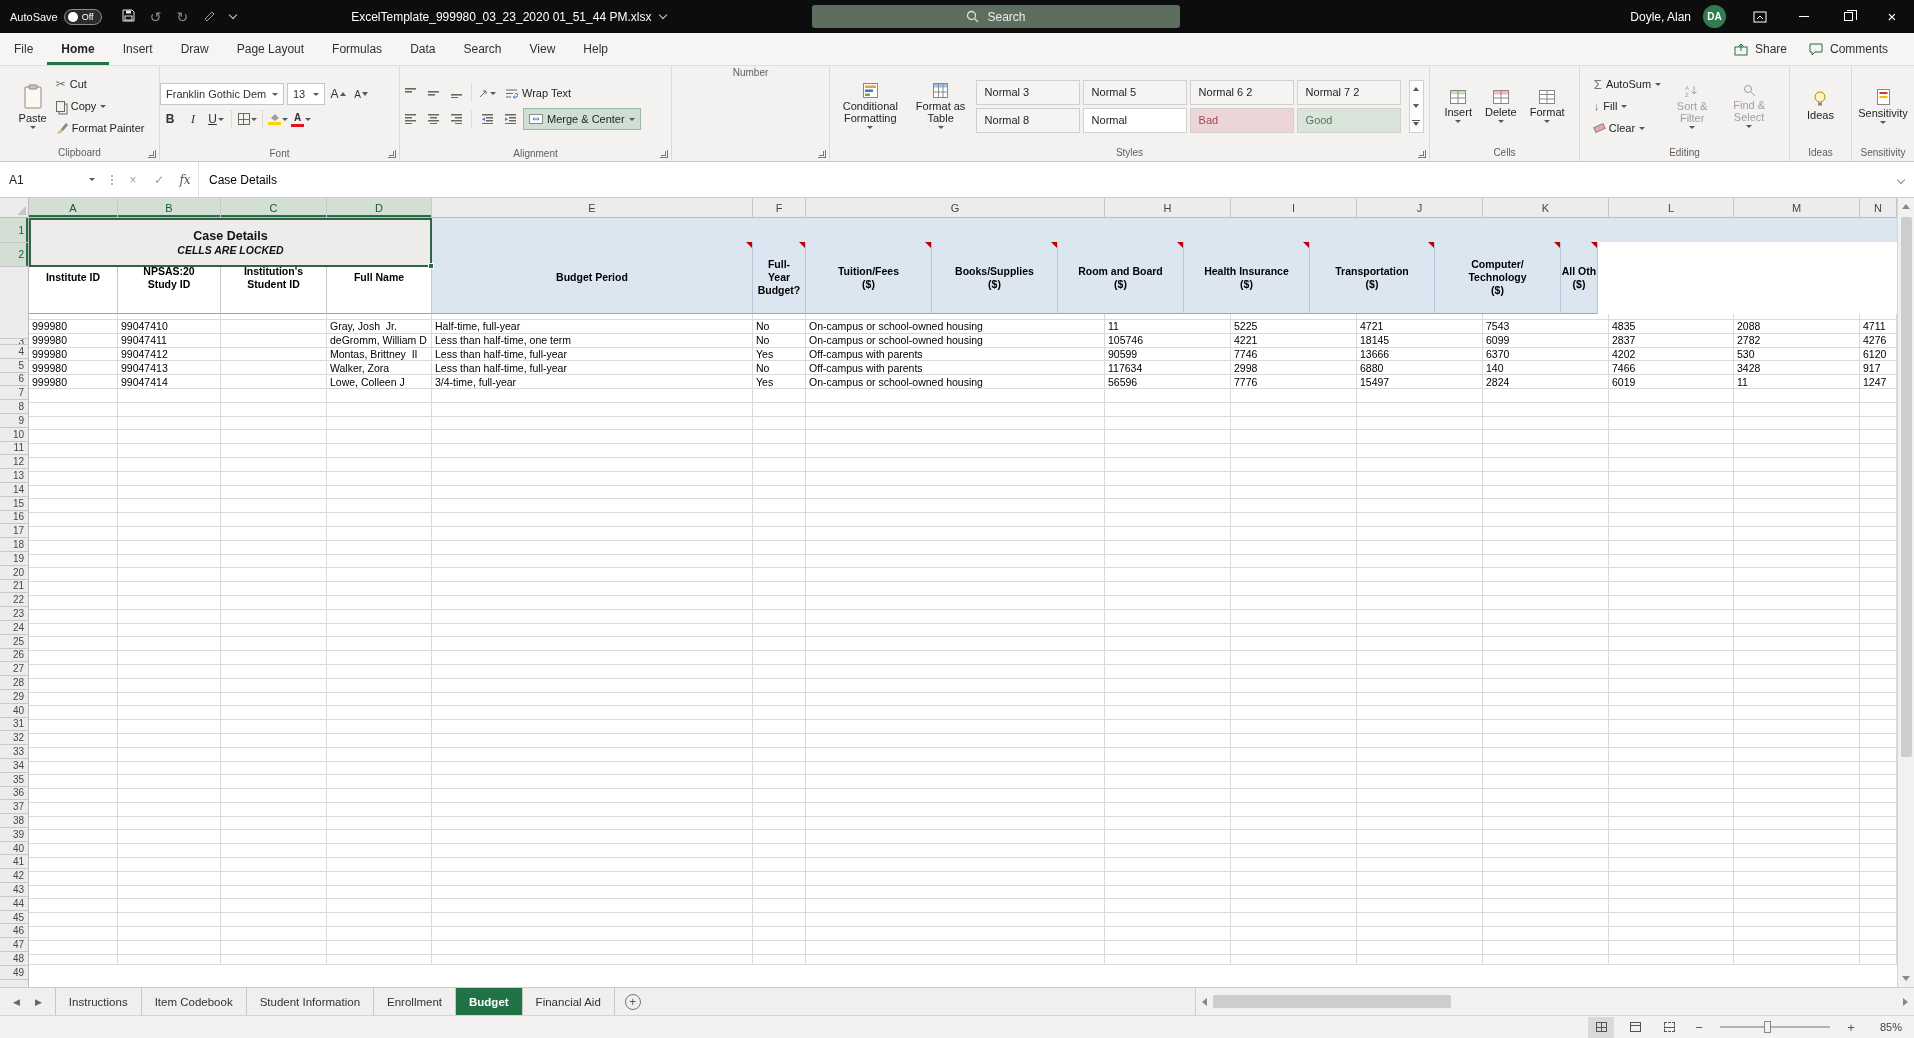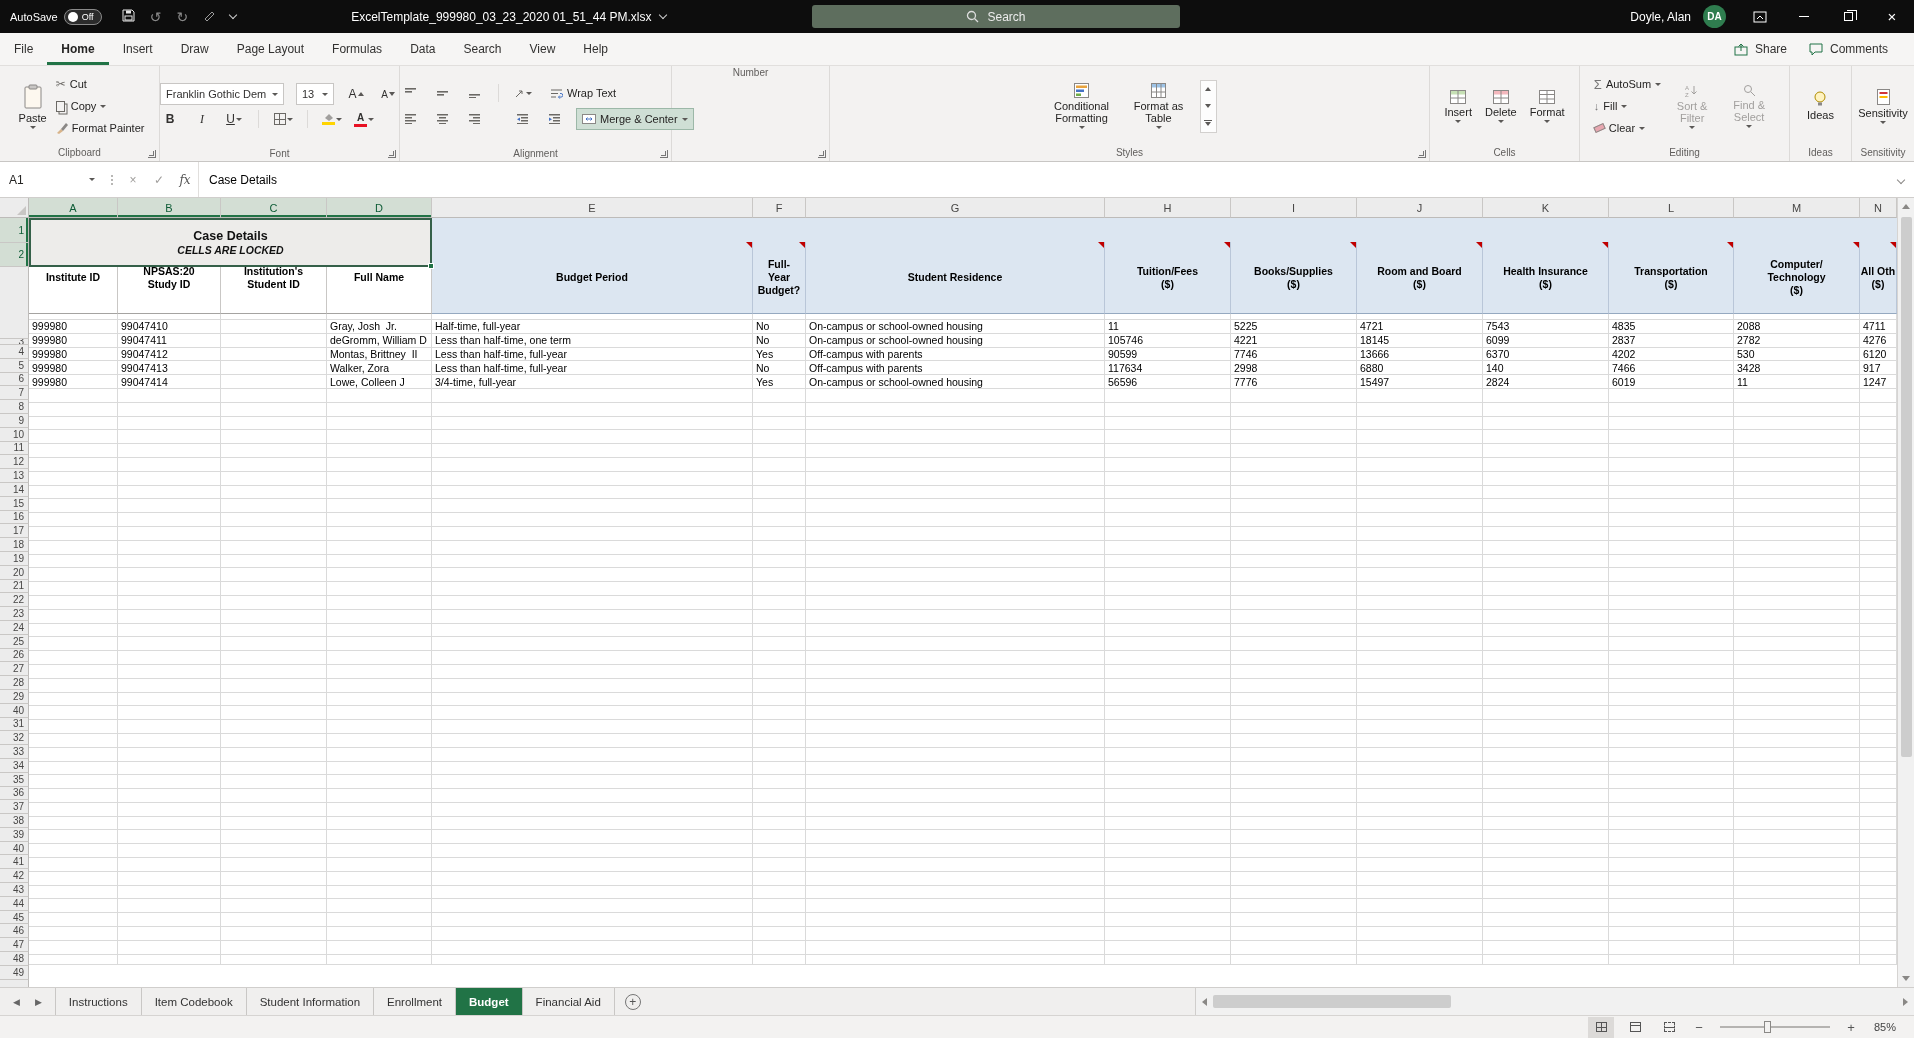--- a/index.html
+++ b/index.html
@@ -35,21 +35,21 @@
 .trbtn{display:flex;align-items:center;gap:7px;color:#323130;font-size:12px}
 
 
 .ribbon{position:absolute;top:66px;left:0;right:0;height:96px;background:#f3f2f1;border-bottom:1px solid #c8c6c4;display:flex}
 .rgroup{flex:none;position:relative;display:flex;flex-direction:column;border-right:1px solid #dcdad8}
 .rg-body{flex:1;display:flex;align-items:center;justify-content:center;padding:3px 5px;gap:5px}
 .rg-label{height:17px;font-size:10px;color:#605e5c;text-align:center;line-height:13px}
 .launcher{position:absolute;right:3px;bottom:3px;width:8px;height:8px;border-right:1px solid #777;border-bottom:1px solid #777}
 .launcher::after{content:"";position:absolute;right:1px;bottom:1px;width:4px;height:4px;border-right:1px solid #777;border-bottom:1px solid #777}
 .rows{display:flex;flex-direction:column;justify-content:center;gap:4px;height:100%}
-.rrow{display:flex;align-items:center;gap:12px}
+.rrow{display:flex;align-items:center;gap:3px}
 .bigbtn{display:flex;flex-direction:column;align-items:center;justify-content:center;text-align:center;font-size:11px;color:#252423;padding:1px 4px;gap:2px;line-height:12px;height:74px}
 .bigbtn.dis{color:#a19f9d}
 .smallbtn{display:flex;align-items:center;gap:4px;font-size:11px;color:#252423;height:20px}
 .smallbtn .lbl{white-space:nowrap}
 .cv{width:0;height:0;border-left:3px solid transparent;border-right:3px solid transparent;border-top:3.5px solid #5a5856;display:inline-block;flex:none}
 .combo{height:22px;background:#fff;border:1px solid #c8c6c4;display:flex;align-items:center;justify-content:space-between;padding:0 5px;font-size:11px;color:#323130;gap:4px}
 .combo.dis span{color:#8a8886}
 .fbtn{min-width:20px;height:20px;display:flex;align-items:center;justify-content:center;font-size:12px;color:#323130;gap:1px}
 .fbtn.b{font-weight:bold}
 .fbtn.i{font-style:italic;font-family:"Liberation Serif",serif}
@@ -144,21 +144,21 @@
 .statusbar{position:absolute;left:0;right:0;bottom:0;height:23px;background:#f3f2f1;border-top:1px solid #d6d4d2;display:flex;align-items:center;justify-content:flex-end;gap:8px;padding-right:12px;font-size:11px;color:#444}
 .viewbtn{width:26px;height:21px;display:flex;align-items:center;justify-content:center}
 .viewbtn.sel{background:#dcdad8}
 .ic-view{width:11px;height:10px;border:1px solid #555}
 .ic-view.grid{background:linear-gradient(#555,#555) 50% 0/1px 100% no-repeat,linear-gradient(#555,#555) 0 50%/100% 1px no-repeat}
 .ic-view.pagelayout{background:linear-gradient(#555,#555) 0 2px/100% 1px no-repeat}
 .ic-view.pagebreak{background:linear-gradient(#555,#555) 0 50%/100% 1px no-repeat;border-style:dashed}
 .zoombtn{width:18px;text-align:center;color:#555;font-size:13px}
 .zoomtrack{width:110px;height:2px;background:#b5b3b1;position:relative;margin:0 4px}
 .zoomknob{position:absolute;left:44px;top:-5px;width:7px;height:12px;background:#f3f2f1;border:1px solid #8a8886}
-.zoomval{min-width:34px;text-align:center}
+.zoomval{min-width:34px;text-align:right}
 </style>
 </head>
 <body>
 
 <div class="app">
 
   <div class="titlebar">
     <div class="autosave">
       <span>AutoSave</span>
       <span class="toggle">
@@ -468,20 +468,30 @@
         </div>
         <div class="bigbtn" style="width:66px">
           <svg width="15" height="15">
               <rect x="0.5" y="0.5" width="14" height="14" fill="#fff" stroke="#8a8886"></rect>
               <rect x="1" y="1" width="13" height="3.5" fill="#9dc3e6"></rect>
               <path d="M5.5 1 v13 M10 1 v13 M1 9 h13" stroke="#8a8886"></path>
             </svg>
           <span>Format as Table</span>
           <span class="cv"></span>
         </div>
+        <div class="gallery" id="gallery">
+            <div class="gcell">Normal 3</div>
+            <div class="gcell">Normal 5</div>
+            <div class="gcell">Normal 6 2</div>
+            <div class="gcell">Normal 7 2</div>
+            <div class="gcell">Normal 8</div>
+            <div class="gcell plain">Normal</div>
+            <div class="gcell bad">Bad</div>
+            <div class="gcell good">Good</div>
+          </div>
         <div class="gscroll">
           <div class="gsbtn">
               <span class="tri-up"></span>
             </div>
           <div class="gsbtn">
               <span class="tri-dn"></span>
             </div>
           <div class="gsbtn">
               <span class="morebar"></span>
               <span class="tri-dn"></span>
@@ -711,24 +721,20 @@
             <div class="hcell hblue" style="width: 321px;">
               <div class="htext">Budget Period</div>
               <div class="redtri"></div>
             </div>
             <div class="hcell hblue" style="width: 53px;">
               <div class="htext">Full-
 Year
 Budget?</div>
               <div class="redtri"></div>
             </div>
-            <div class="hcell hblue" style="width: 299px;">
-              <div class="htext">Student Residence</div>
-              <div class="redtri"></div>
-            </div>
             <div class="hcell hblue" style="width: 126px;">
               <div class="htext">Tuition/Fees
 ($)</div>
               <div class="redtri"></div>
             </div>
             <div class="hcell hblue" style="width: 126px;">
               <div class="htext">Books/Supplies
 ($)</div>
               <div class="redtri"></div>
             </div>

